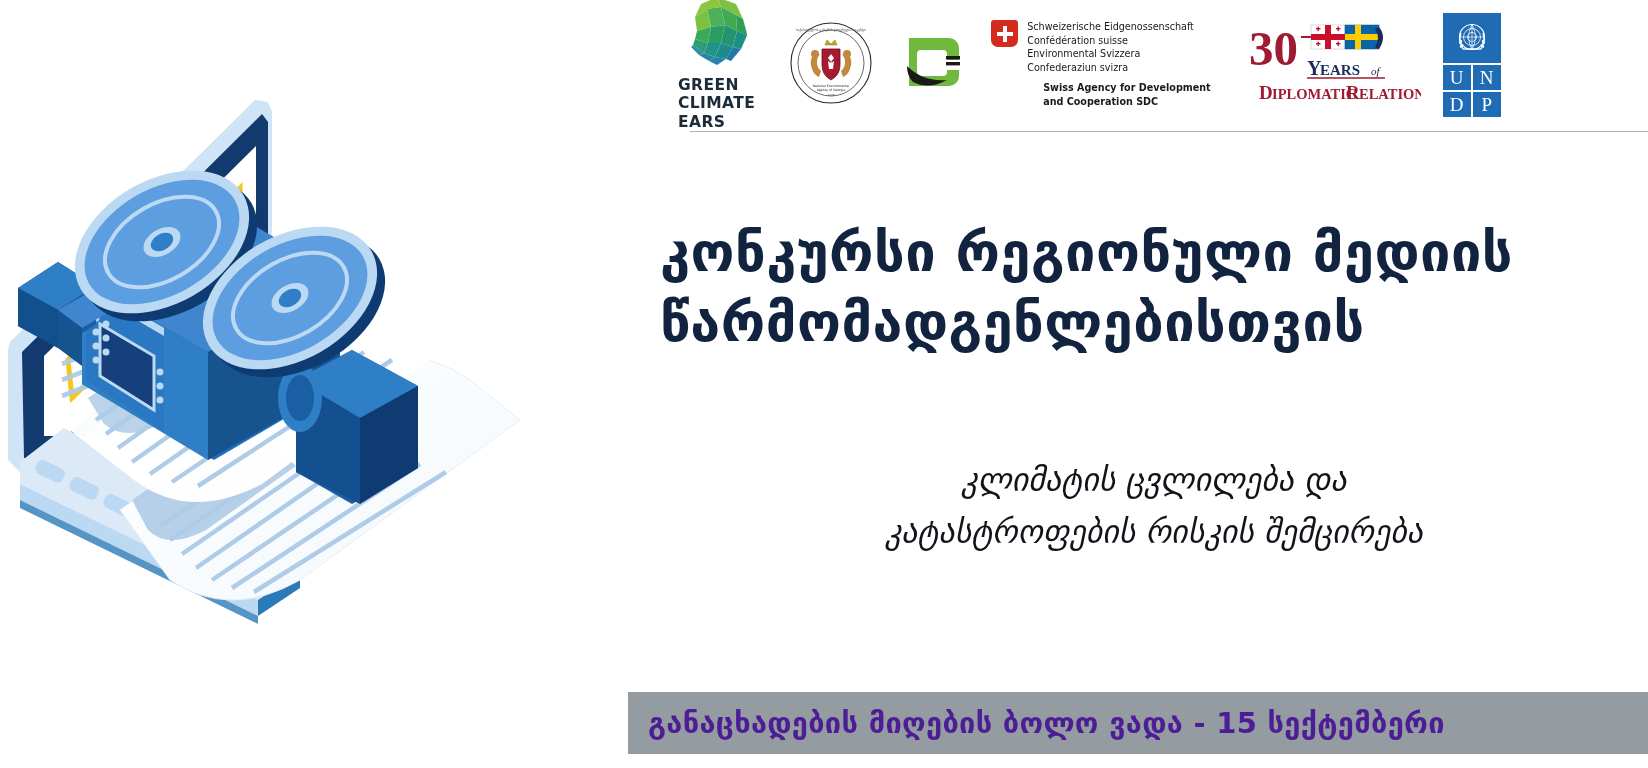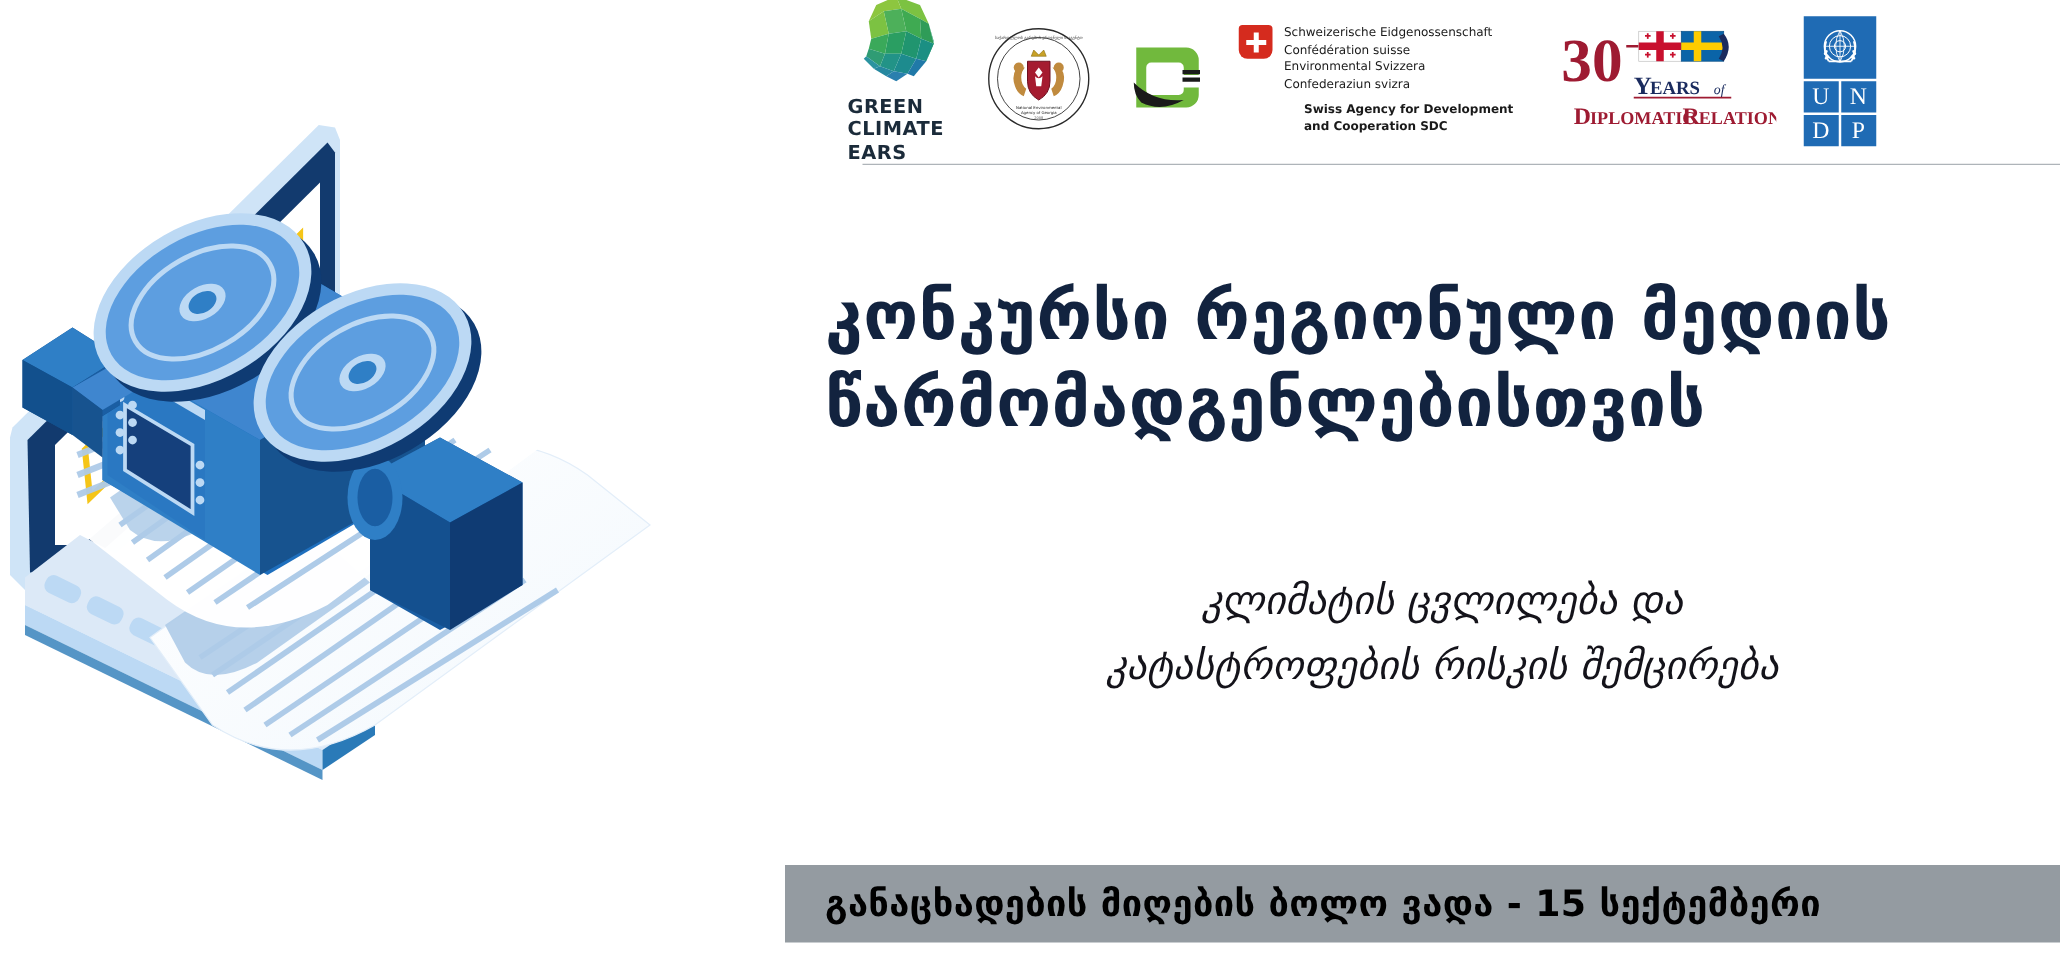--- a/index.html
+++ b/index.html
@@ -153,26 +153,26 @@
   
   .deadline-banner {
     position: absolute;
     left: 628px; top: 692px;
     width: 1020px; height: 62px;
     background: #949ba1;
     display: flex;
     align-items: center;
   }
   .deadline-text {
-    color: #000000;
+    color: #4c1d95;
     font-family: "DejaVu Sans", sans-serif;
     font-weight: 700;
     font-size: 29px;
     letter-spacing: .3px;
-    padding-left: 32px;
+    padding-left: 20px;
     white-space: nowrap;
   }
 
   
   .illustration {
     position: absolute;
     left: 0; top: 80px;
     width: 700px; height: 560px;
   }
   .illustration svg { display:block; }

